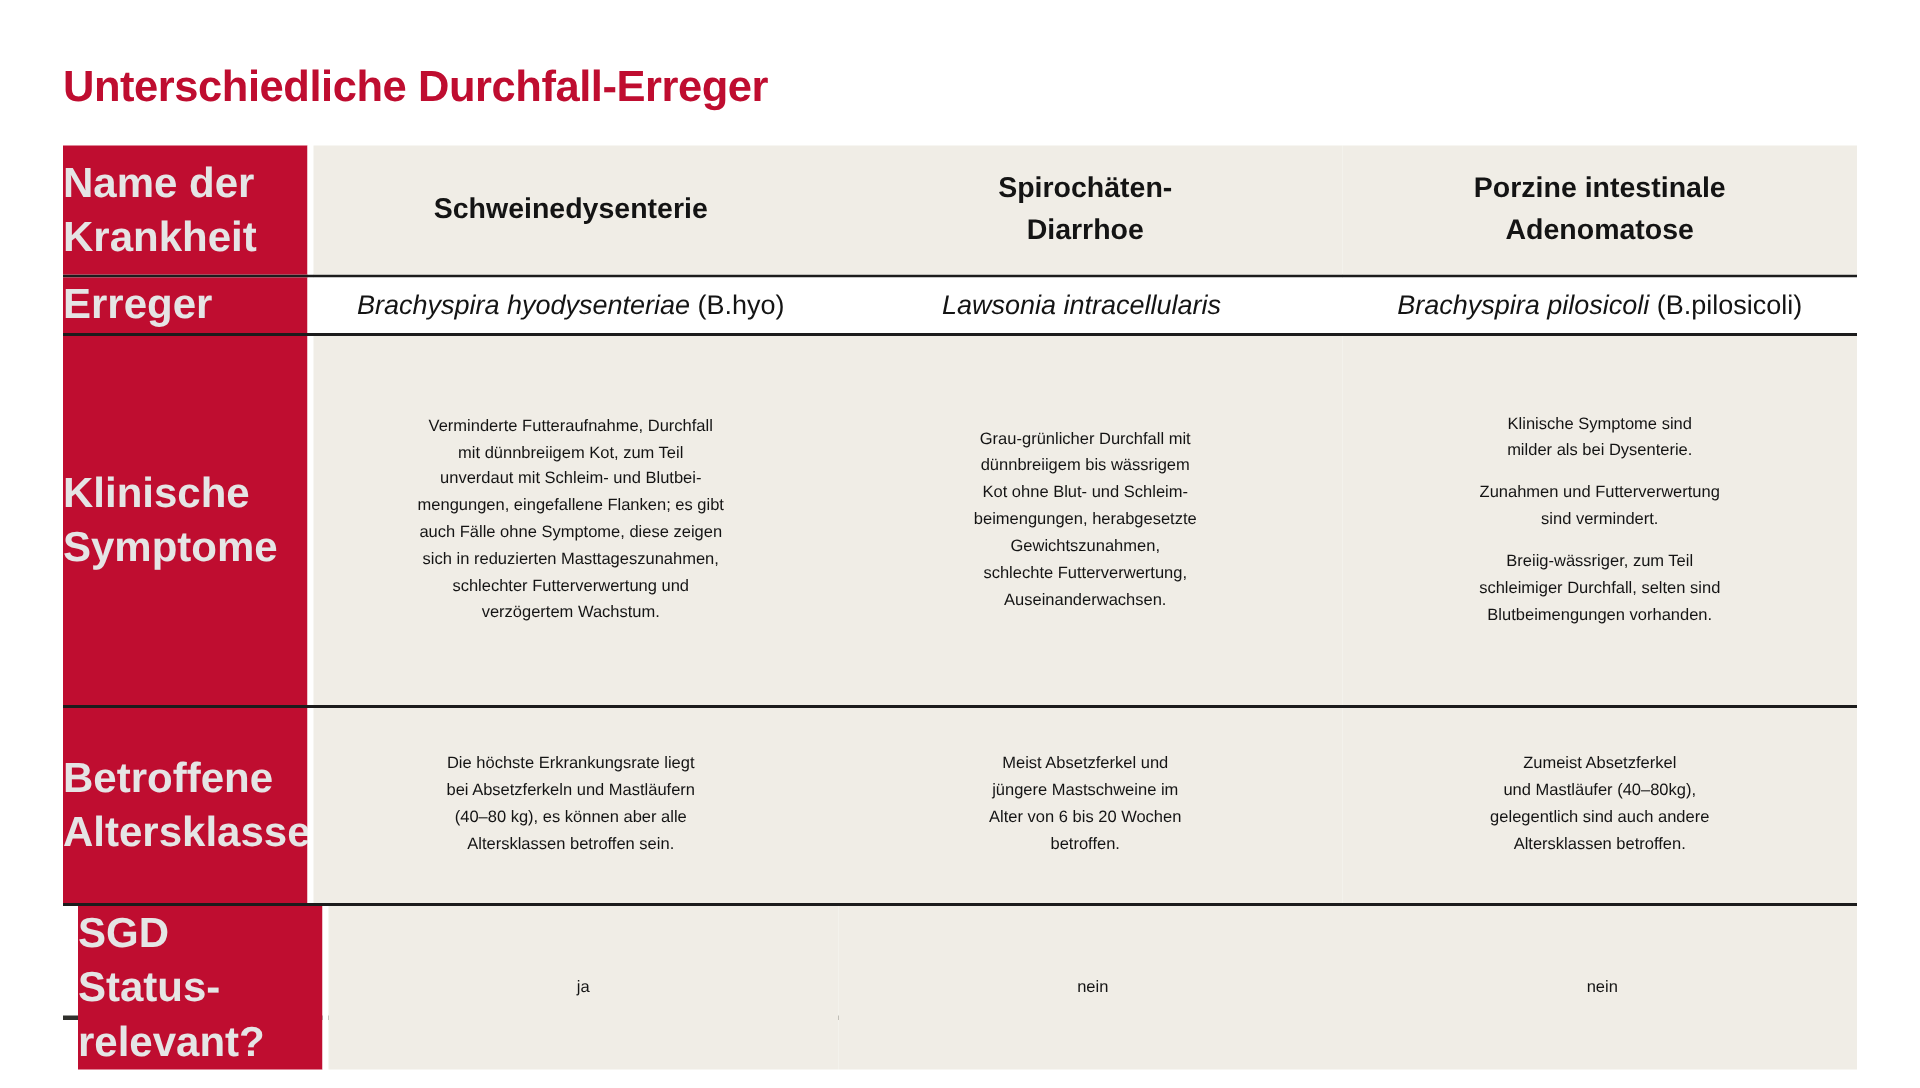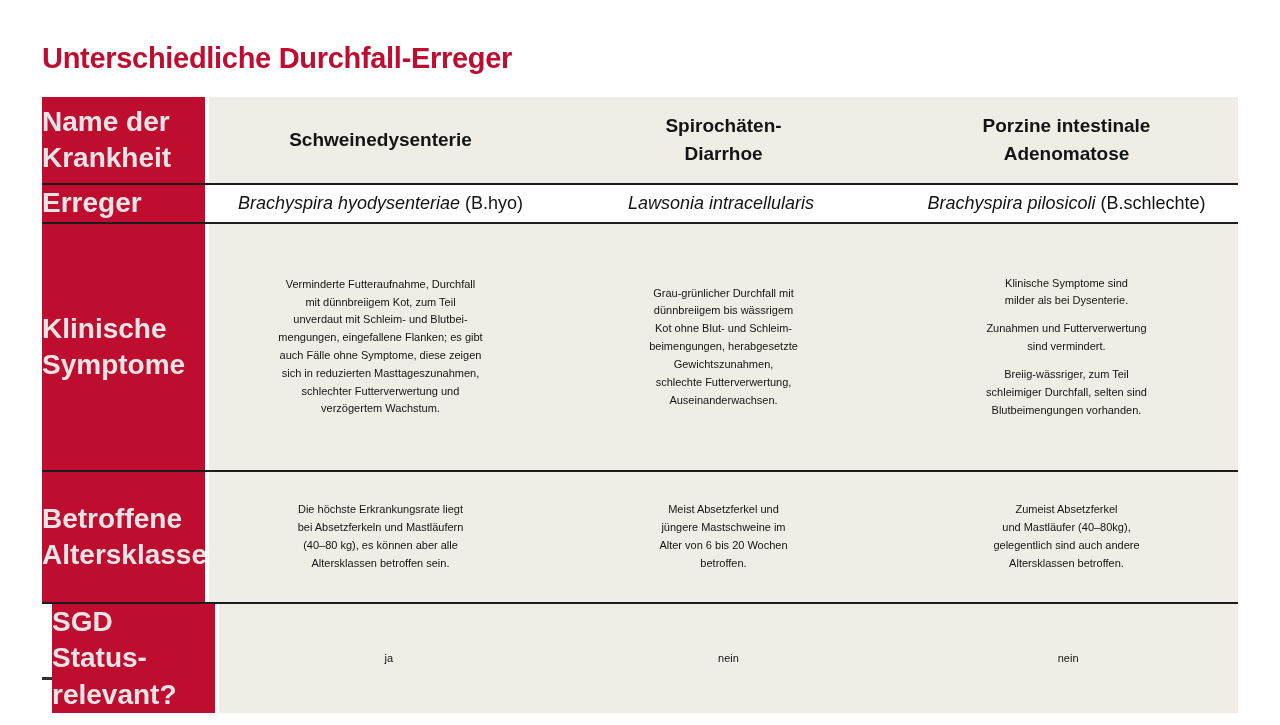--- a/index.html
+++ b/index.html
@@ -103,21 +103,21 @@
       <div class="cell">
         <span class="species">Brachyspira hyodysenteriae</span>
         <span class="abbr">(B.hyo)</span>
       </div>
       <div class="cell">
         <span class="species">Lawsonia intracellularis</span>
         <span class="abbr"></span>
       </div>
       <div class="cell">
         <span class="species">Brachyspira pilosicoli</span>
-        <span class="abbr">(B.schlechte)</span>
+        <span class="abbr">(B.pilosicoli)</span>
       </div>
     </div>
 
     <div class="row row-sympt">
       <div class="label-cell">Klinische
 Symptome</div>
       <div class="gap-cell"></div>
       <div class="cell">Verminderte Futteraufnahme, Durchfall
 mit dünnbreiigem Kot, zum Teil
 unverdaut mit Schleim- und Blutbei-

